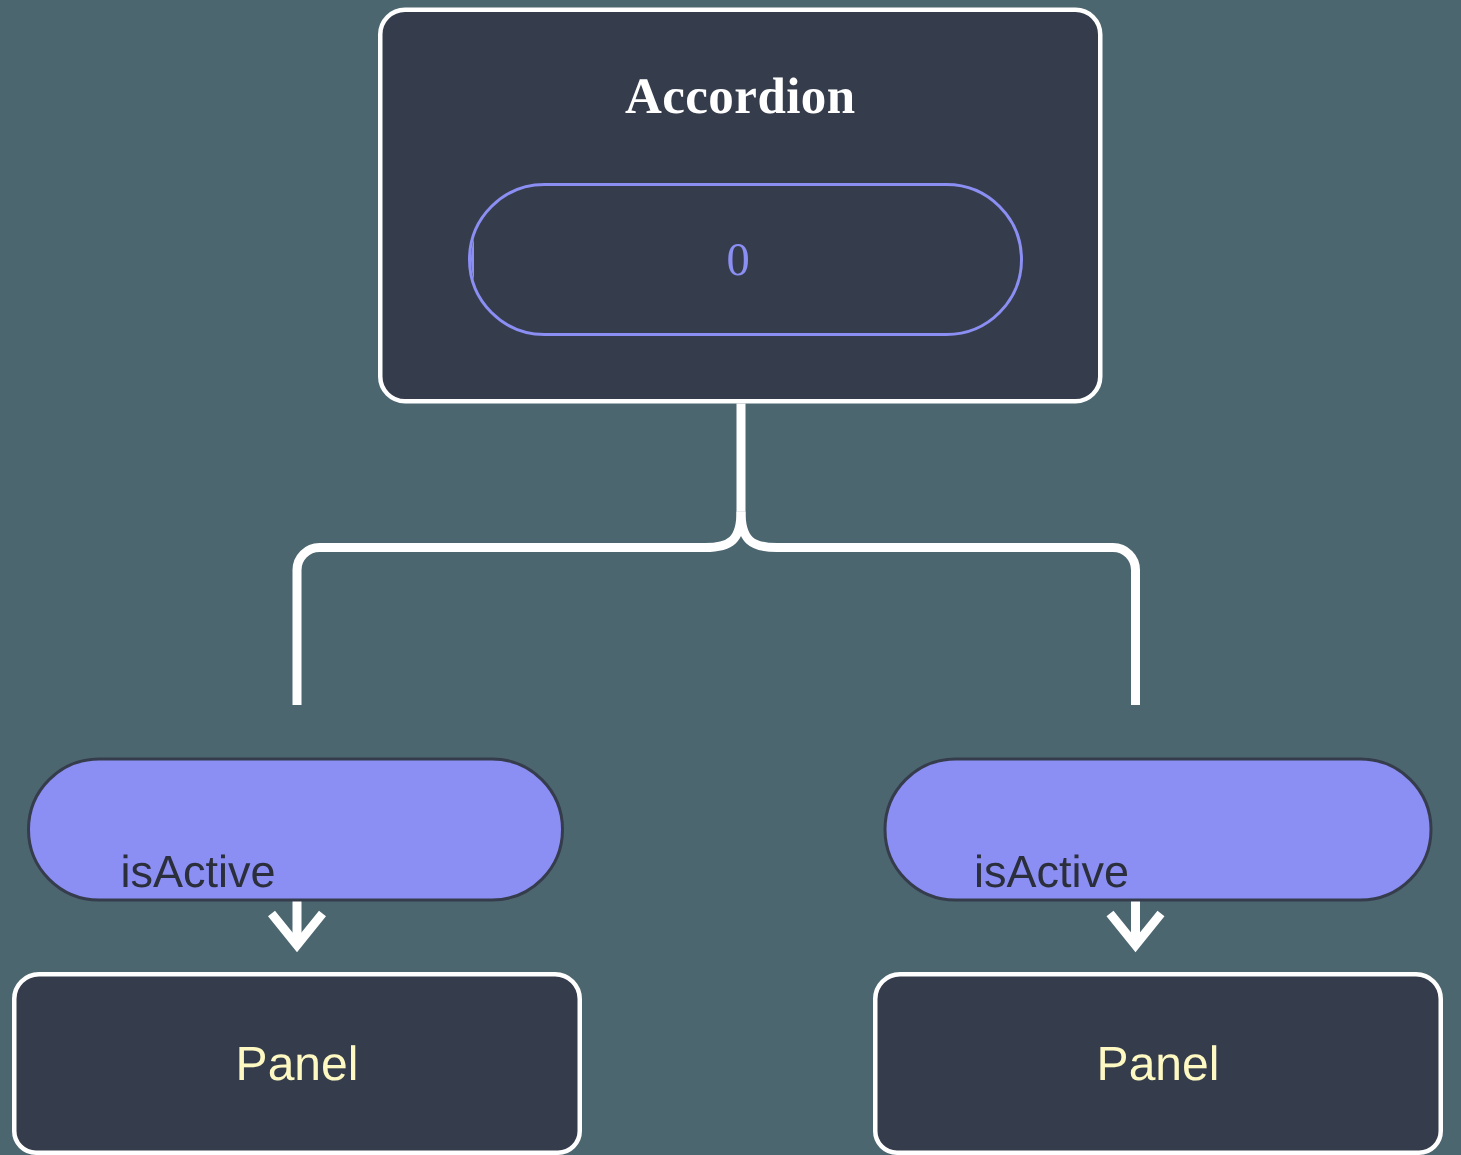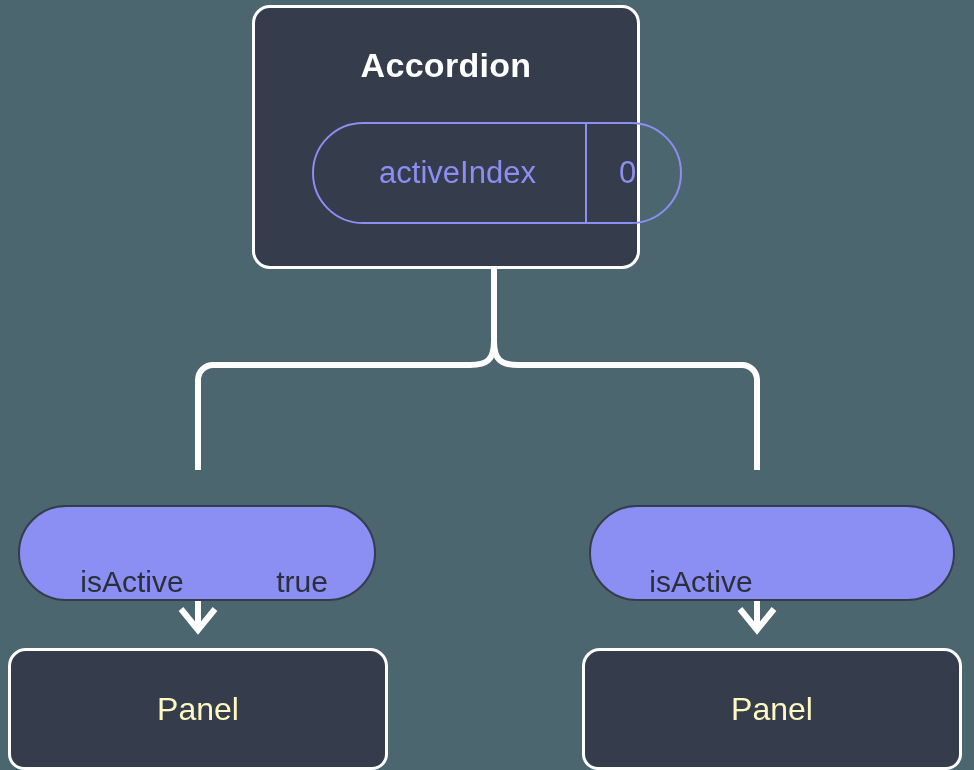--- a/index.html
+++ b/index.html
@@ -35,22 +35,23 @@
   .node-card {
     position: absolute;
     box-sizing: border-box;
     background: #353c4b;
     border: 3px solid #ffffff;
     border-radius: 18px;
   }
   #accordion-card {
     left: 252px;
     top: 5px;
-    width: 388px;
+    width: 483px;
     height: 264px;
+    font-family: Liberation Serif, serif;
   }
   #accordion-title {
     position: absolute;
     left: 0;
     top: 40px;
     width: 100%;
     text-align: center;
     color: #ffffff;
     font-size: 34px;
     font-weight: 600;
@@ -201,30 +202,28 @@
     <path d="M 181 609 L 198 630 L 215 609" fill="none" stroke="#ffffff" stroke-width="6" stroke-linecap="butt" stroke-linejoin="miter"></path>
 
     <path d="M 757 566 L 757 629" fill="none" stroke="#ffffff" stroke-width="6"></path>
     <path d="M 740 609 L 757 630 L 774 609" fill="none" stroke="#ffffff" stroke-width="6" stroke-linecap="butt" stroke-linejoin="miter"></path>
   </svg>
 
   <div class="node-card" id="accordion-card">
     <div id="accordion-title">Accordion</div>
 
     <div class="pill-outline" id="activeindex-pill">
-      <span class="pill-key">activeIndex</span>
       <span class="pill-div"></span>
       <span class="pill-val">0</span>
     </div>
   </div>
 
   <div class="pill-filled" id="pill-left">
     <span class="pill-key">isActive</span>
     <span class="pill-div"></span>
-    <span class="pill-val">true</span>
   </div>
 
   <div class="pill-filled" id="pill-right">
     <span class="pill-key">isActive</span>
     <span class="pill-div"></span>
   </div>
 
   <div class="node-card" id="panel-left-card">
     <div class="panel-label">Panel</div>
   </div>

